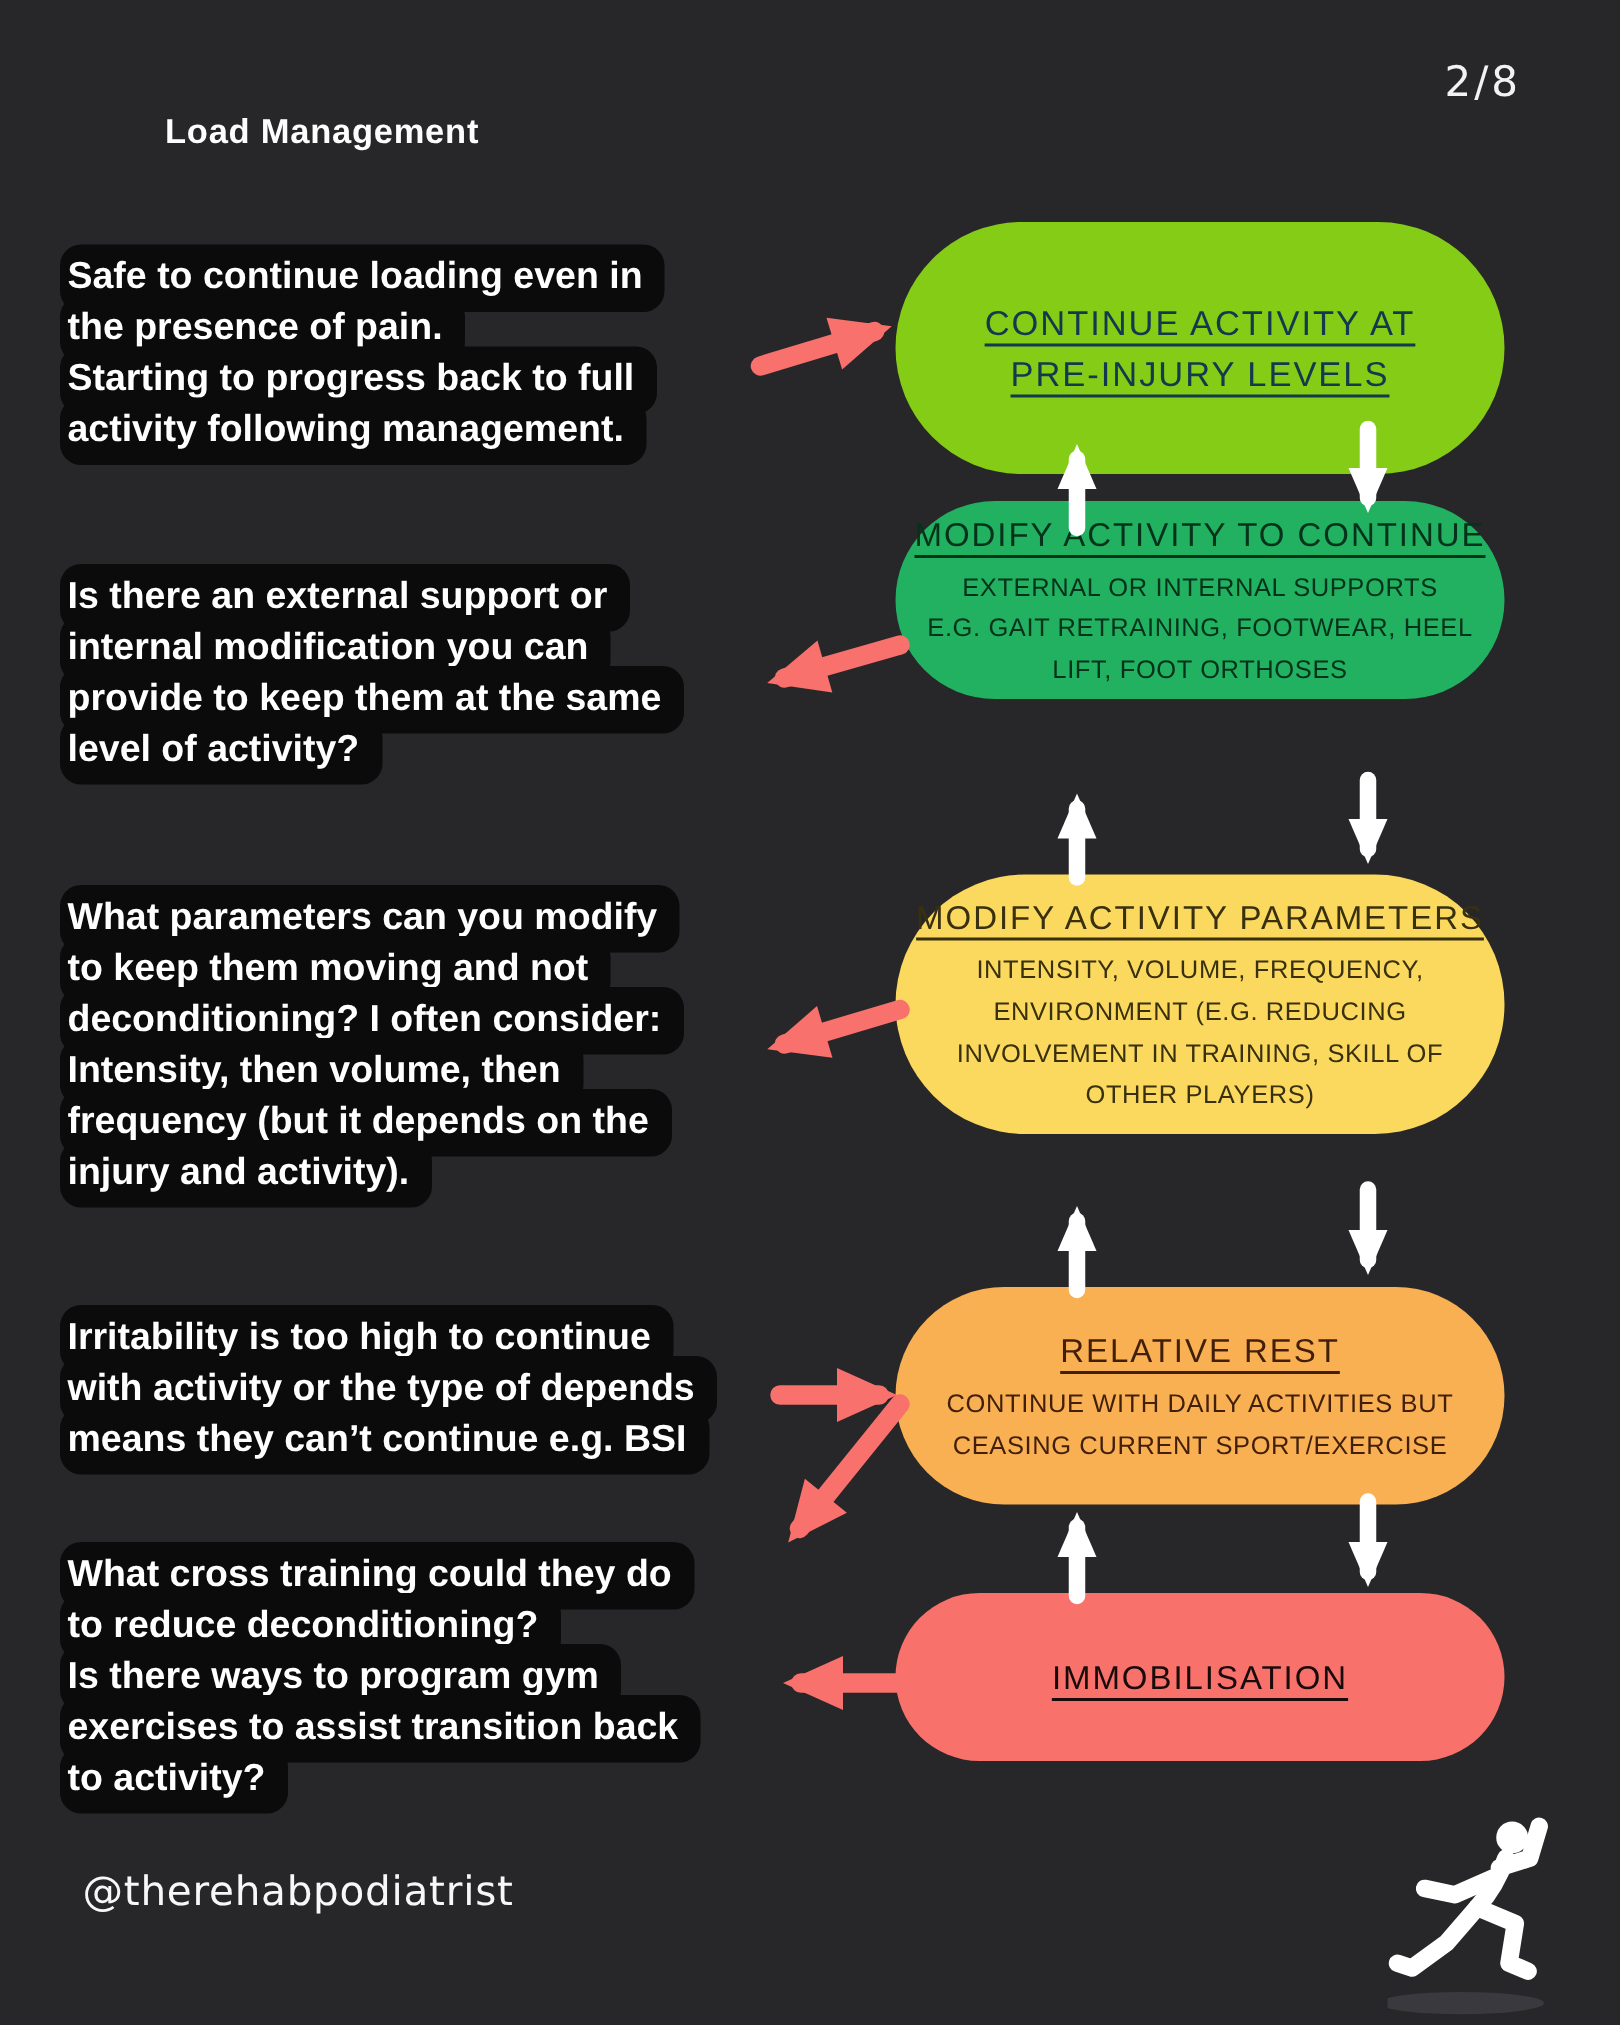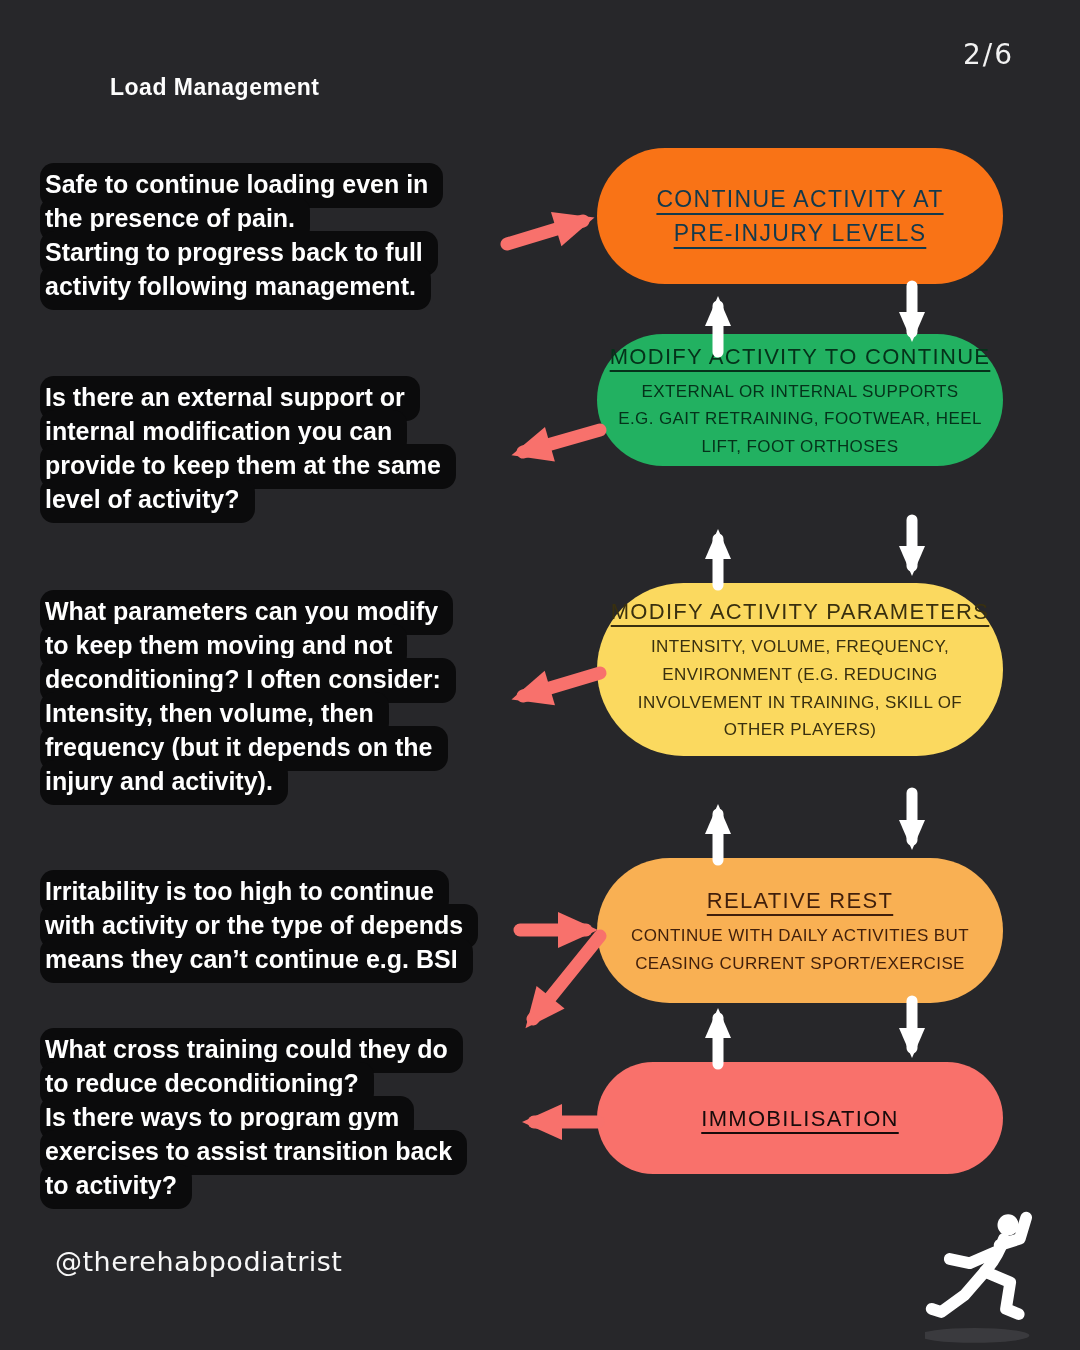--- a/index.html
+++ b/index.html
@@ -64,21 +64,21 @@
   .overlay .salmon{stroke:var(--arrow-accent,#f8716c);stroke-width:13;stroke-linecap:round;}
   .overlay .white{stroke:var(--flow-arrow,#ffffff);stroke-width:11;stroke-linecap:round;}
   
   .runner{position:absolute;left:925px;top:1208px;width:128px;height:138px;}
 </style>
 </head>
 <body>
 
 <div id="canvas" style="background: rgb(39, 39, 42);">
 
-  <div class="page-indicator">2/6</div>
+  <div class="page-indicator">2/8</div>
   <div class="page-title">Load Management</div>
 
   <div class="note" style="top:163px">
     <div class="ln"><span>Safe to continue loading even in</span></div>
     <div class="ln"><span>the presence of pain.</span></div>
     <div class="ln"><span>Starting to progress back to full</span></div>
     <div class="ln"><span>activity following management.</span></div>
   </div>
 
   <div class="note" style="top:376px">
@@ -104,21 +104,21 @@
   </div>
 
   <div class="note" style="top:1028px">
     <div class="ln"><span>What cross training could they do</span></div>
     <div class="ln"><span>to reduce deconditioning?</span></div>
     <div class="ln"><span>Is there ways to program gym</span></div>
     <div class="ln"><span>exercises to assist transition back</span></div>
     <div class="ln"><span>to activity?</span></div>
   </div>
 
-  <div class="pill pill-0" style="top: 148px; height: 136px; background: #f97316; color: rgb(18, 57, 77);">
+  <div class="pill pill-0" style="top: 148px; height: 168px; background: #84cc16; color: rgb(18, 57, 77);">
     <div class="pill-title">
       <span class="tl">CONTINUE ACTIVITY AT</span><br>
       <span class="tl">PRE-INJURY LEVELS</span>
     </div>
   </div>
 
   <div class="pill" style="top: 334px; height: 132px; background: rgb(34, 177, 97); color: rgb(5, 50, 26);">
     <div class="pill-title"><span class="tl">MODIFY ACTIVITY TO CONTINUE</span></div>
     <div class="pill-body">
       <div class="bl">EXTERNAL OR INTERNAL SUPPORTS</div>

